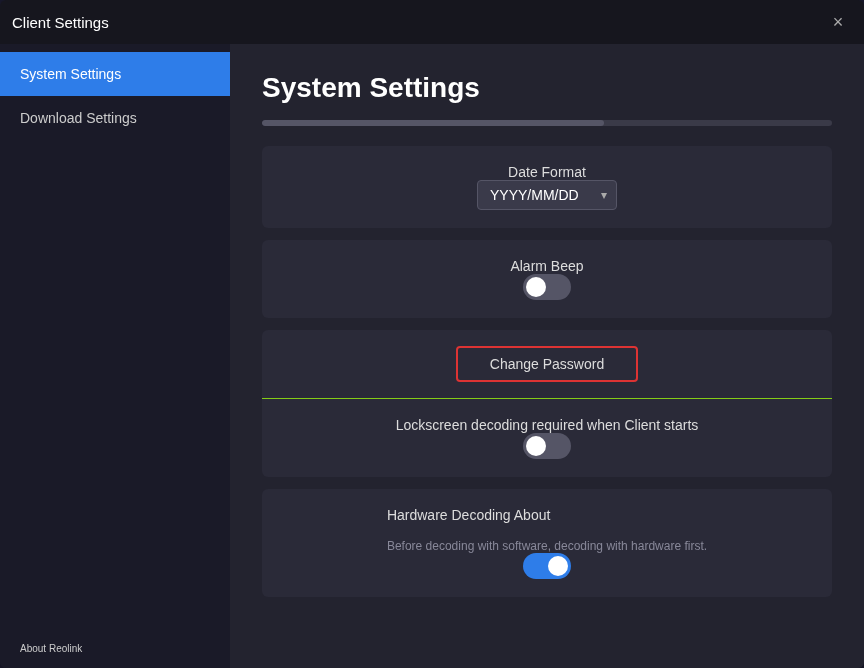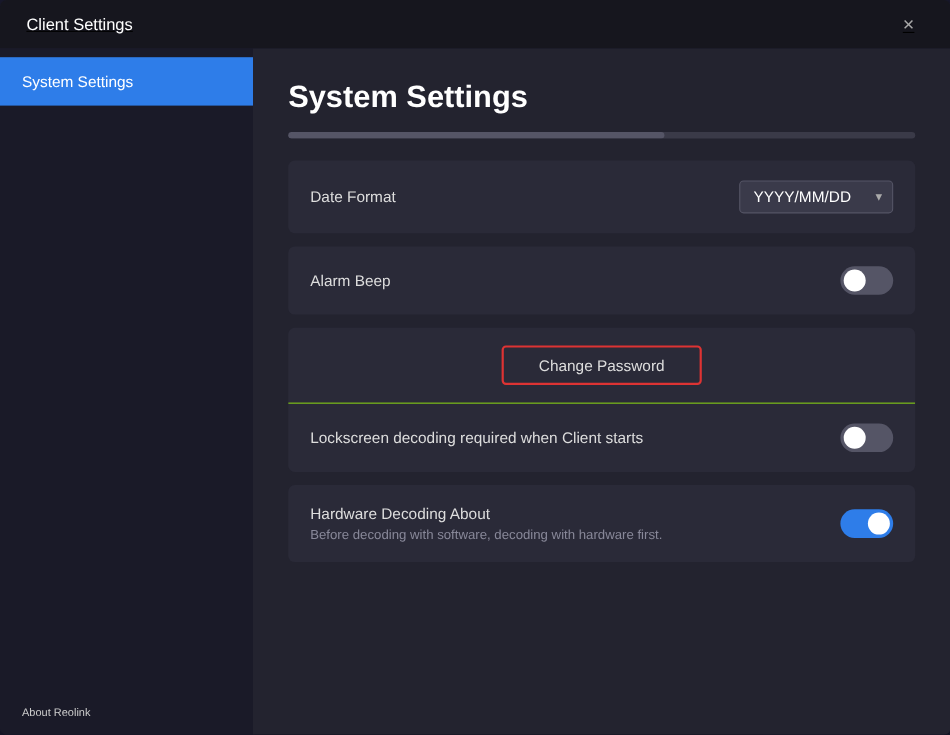--- a/index.html
+++ b/index.html
@@ -19,24 +19,23 @@
       overflow: hidden;
       display: flex;
       flex-direction: column;
       box-shadow: 0 8px 32px rgba(0,0,0,0.5);
     }
     .title-bar {
       background: #16161e;
       display: flex;
       align-items: center;
       justify-content: space-between;
-      padding: 0 24px;
+      padding: 0 12px;
       height: 44px;
       flex-shrink: 0;
-      text-decoration: underline;
     }
     .title-bar-title {
       color: #ffffff;
       font-size: 15px;
       font-weight: 500;
     }
     .close-btn {
       width: 28px;
       height: 28px;
       background: none;
@@ -142,29 +141,30 @@
     }
     .settings-row {
       display: flex;
       align-items: center;
       justify-content: space-between;
       padding: 18px 20px;
       border-bottom: 1px solid #333344;
     }
     .settings-row:last-child {
       border-bottom: none;
+      flex-direction: column;
     }
     .settings-row-label {
       color: #dddddd;
       font-size: 14px;
     }
     .settings-row-sublabel {
       color: #888899;
       font-size: 12px;
-      margin-top: 4px;
+      margin-top: 16px;
     }
 
     
     .dropdown {
       background: #3a3a4a;
       border: 1px solid #555566;
       border-radius: 4px;
       color: #ffffff;
       font-size: 14px;
       padding: 6px 28px 6px 12px;
@@ -253,20 +253,23 @@
   <div class="title-bar">
     <span class="title-bar-title">Client Settings</span>
     <button class="close-btn">×</button>
   </div>
 
   <div class="content-area">
 
     <div class="sidebar">
       <div class="sidebar-item active">
         <span>System Settings</span>
+      </div>
+      <div class="sidebar-item">
+        <span>Download Settings</span>
       </div>
       <div class="sidebar-bottom">
         <span>About Reolink</span>
       </div>
     </div>
 
     <div class="main-panel">
       <div class="main-header">
         <h1>System Settings</h1>
       </div>

